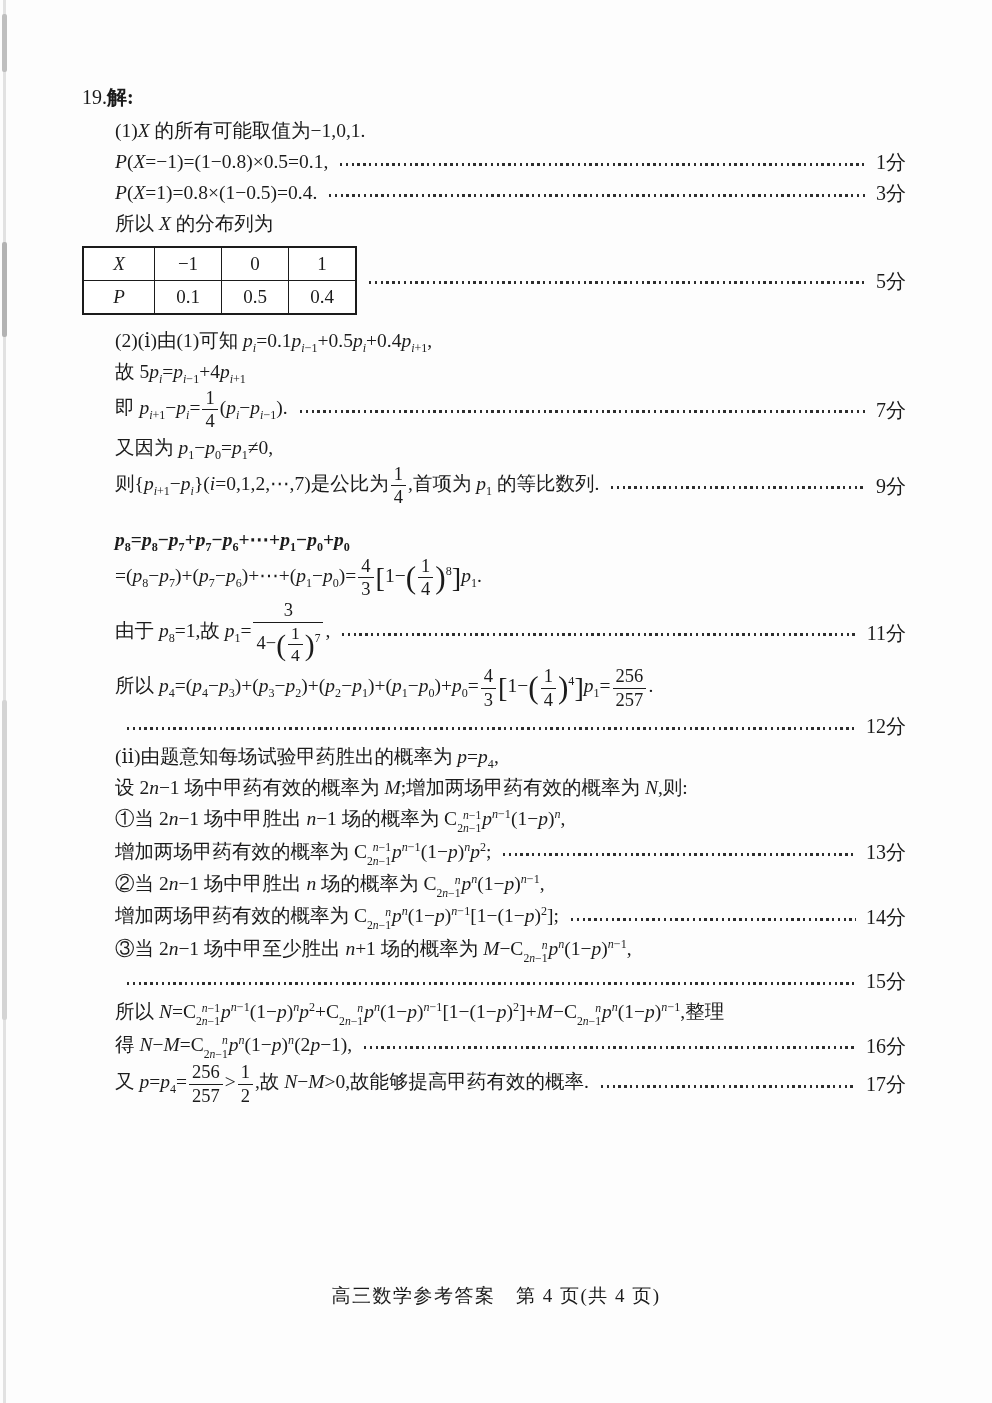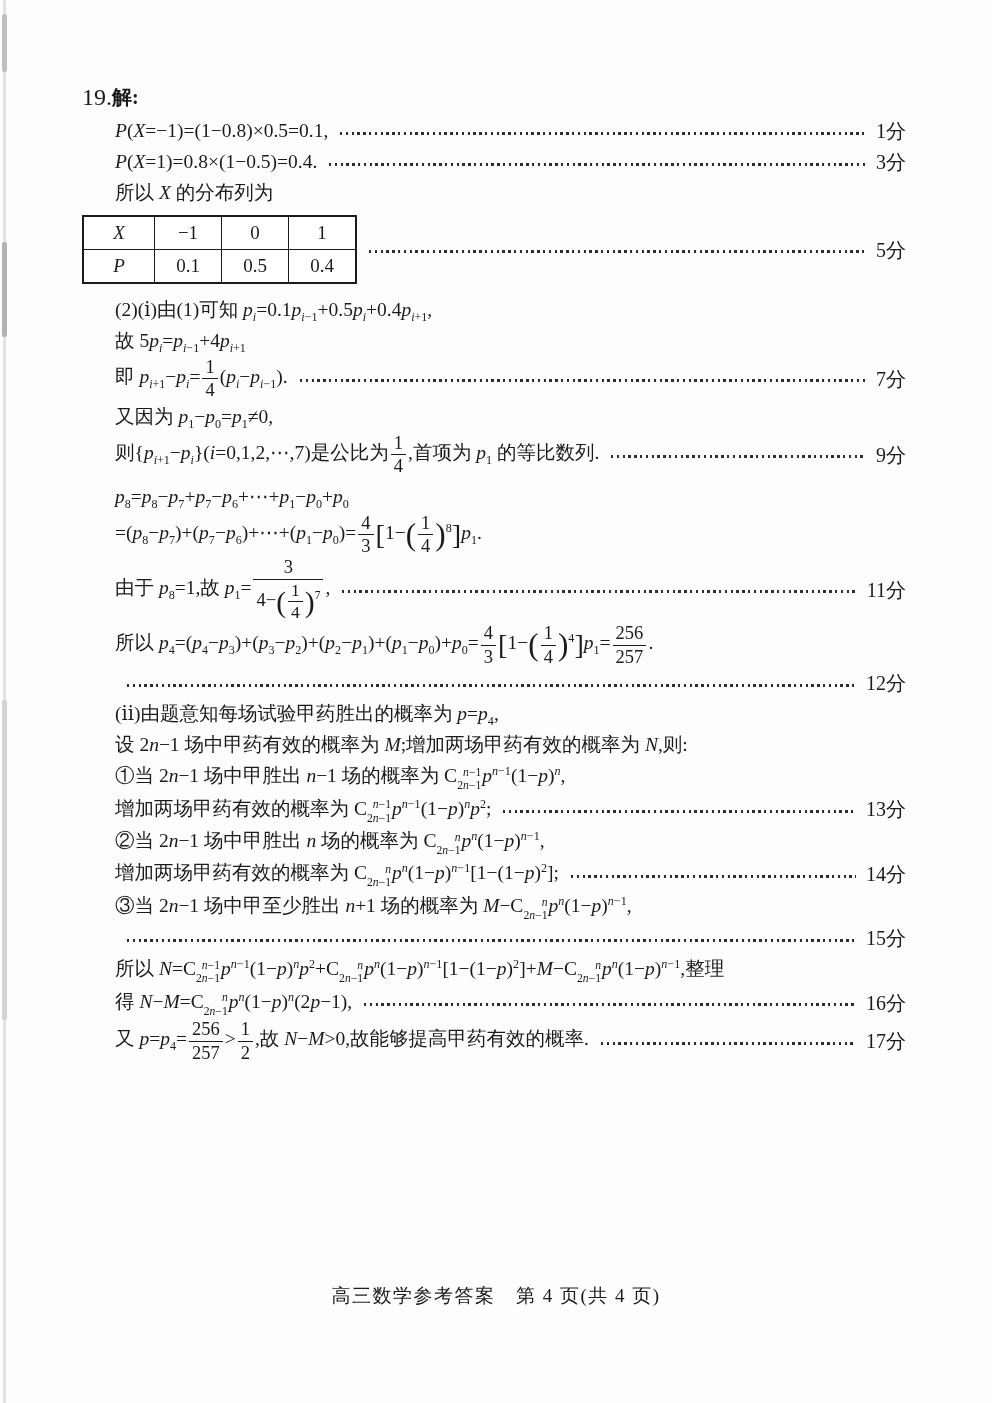--- a/index.html
+++ b/index.html
@@ -29,47 +29,50 @@
 
   .f{display:inline-block;vertical-align:middle;text-align:center;line-height:1.1;margin:0 2px;font-size:0.95em;}
   .f .n{display:block;padding:0 3px 1px;border-bottom:1.5px solid #1b1b1b;}
   .f .d{display:block;padding:1px 3px 0;}
   .bp{font-size:1.6em;vertical-align:middle;line-height:0.9;}
   .bk{font-size:1.45em;vertical-align:middle;line-height:0.9;}
   .ss{display:inline-block;vertical-align:-0.6em;font-size:0.6em;line-height:1.15;text-align:right;margin:0 1px 0 0;}
   .ss span{display:block;}
 
   .head{margin-bottom:4px;}
-  .head .pnum{font-size:24px;}
+  .head .pnum{font-size:20px;}
   .head .plabel{font-weight:700;font-size:20px;}
 
   .tbl-row{margin:7px 0 11px;}
   table.dist{border-collapse:collapse;border:2.5px solid #1b1b1b;background:#fff;}
   .dist td{border:1.8px solid #1b1b1b;width:66px;height:32px;text-align:center;font-size:19px;padding:0;}
   .dist td:first-child{font-style:italic;width:70px;}
 
-  .sp-top{margin-top:5px;}
+  .sp-top{margin-top:17px;font-weight:bold;}
   .footer{position:absolute;left:0;top:1283px;width:100%;text-align:center;font-size:19px;letter-spacing:1.5px;}
 </style>
 </head>
 <body>
 
 <div class="sheet">
   <div class="edge-line"></div>
   <div class="edge-seg seg1"></div>
   <div class="edge-seg seg2"></div>
   <div class="edge-seg seg3"></div>
 
   <div class="doc">
 
     <div class="row head">
       <span class="pnum">19.</span>
         <span class="plabel">解:</span>
     </div>
 
+    <div class="row ind">
+      <span class="m">(1)<i>X</i> 的所有可能取值为−1,0,1.</span>
+    </div>
     <div class="row ind">
       <span class="m"><i>P</i>(<i>X</i>=−1)=(1−0.8)×0.5=0.1,</span>
       <span class="lead"></span>
       <span class="score">1分</span>
     </div>
     <div class="row ind">
       <span class="m"><i>P</i>(<i>X</i>=1)=0.8×(1−0.5)=0.4.</span>
       <span class="lead"></span>
       <span class="score">3分</span>
     </div>

